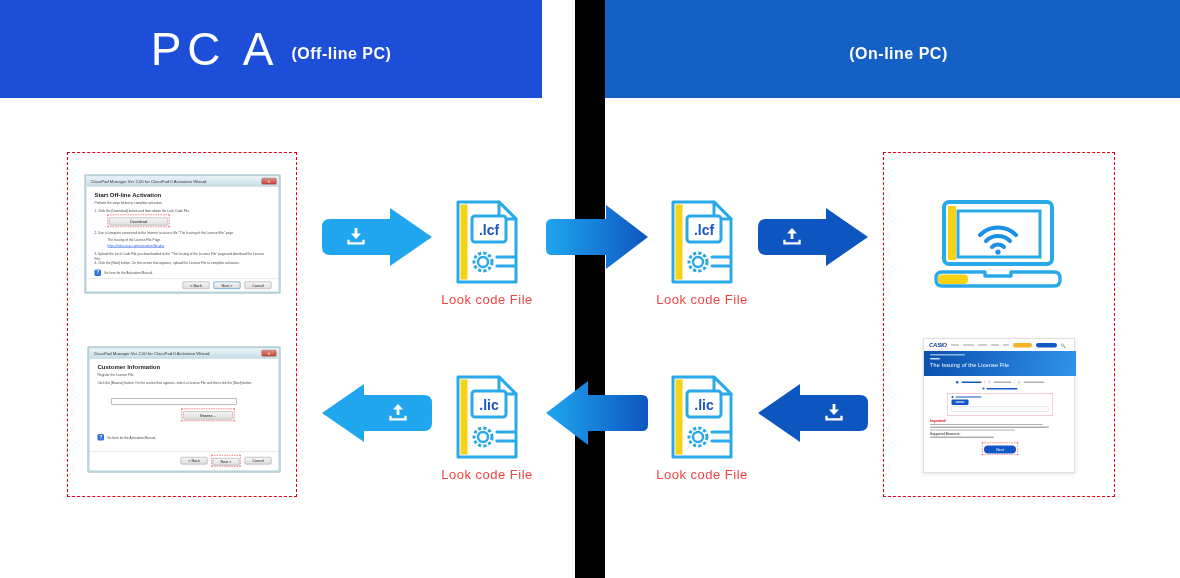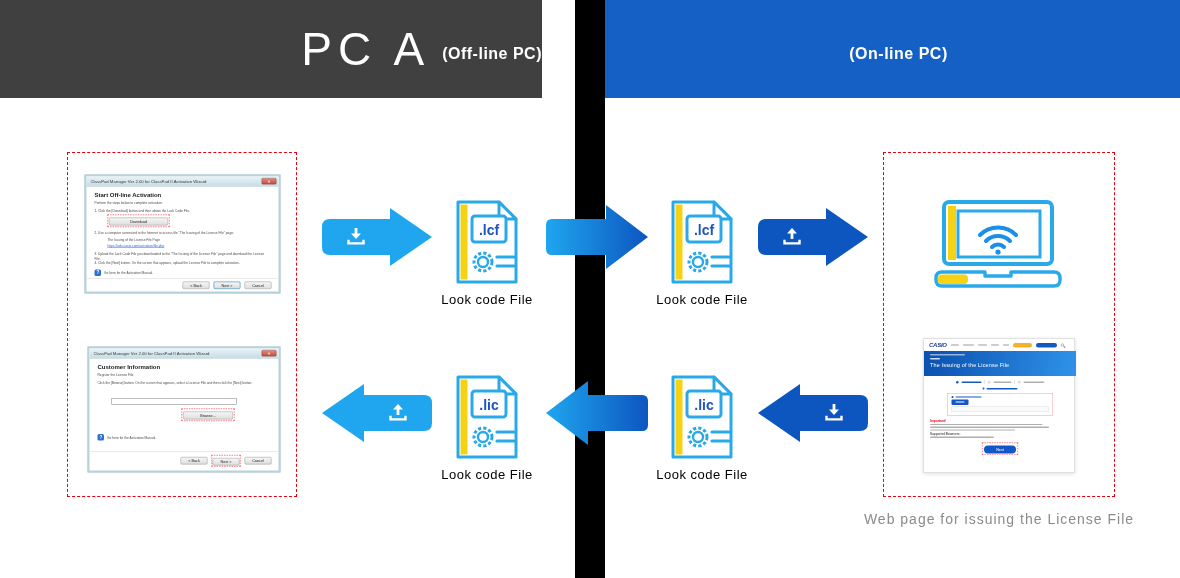--- a/index.html
+++ b/index.html
@@ -2,40 +2,40 @@
 <html><head>
 <meta charset="utf-8">
 <style>
   * { margin:0; padding:0; box-sizing:border-box; }
   html,body { background:#fff; }
   body { font-family:"Liberation Sans", sans-serif; }
   #canvas { position:relative; width:1180px; height:578px; background:#fff; overflow:hidden; }
 
   
   .hdr { position:absolute; top:0; height:98px; display:flex; align-items:center; justify-content:center; z-index:1; }
-  .hdr-left  { left:0;   width:542px; background:#404040;justify-content:flex-end; }
+  .hdr-left  { left:0;   width:542px; background:#1d4ed8; }
   .hdr-right { left:605px; width:575px; background:#1560c4; }
   .hdr-title { color:#fff; font-size:46px; font-weight:300; letter-spacing:6px; }
   .hdr-sub   { color:#fff; font-size:16px; font-weight:bold; margin-left:12px; position:relative; top:5px; letter-spacing:.5px; }
 
   .blackbar { position:absolute; left:575px; top:0; width:30px; height:578px; background:#000; z-index:5; }
 
   
   .dashbox { position:absolute; border:1px dashed #e60012; background:transparent; }
   .caption { position:absolute; width:290px; text-align:center; font-size:14px; color:#8b8b8b; letter-spacing:1px; }
 
   
   .arrow { position:absolute; z-index:2; }
   .arrow.cross { z-index:6; }
   .arrow .glyph { position:absolute; top:17px; }
   .glyph-l { left:22px; } .glyph-r { left:64px; }
 
   
   .fileicon { position:absolute; z-index:2; }
-  .file-label { position:absolute; width:120px; text-align:center; font-size:13px; color:#000000; letter-spacing:.5px; }
+  .file-label { position:absolute; width:120px; text-align:center; font-size:13px; color:#ef4444; letter-spacing:.5px; }
 
   
   .mini { transform:scale(.5); transform-origin:0 0; }
 
   
   .dlg { position:absolute; z-index:2; }
   .dlg-frame { width:100%; height:100%; background:#fff; border:3px solid #b7d3da; box-shadow:0 0 0 1px #8fb3bc; display:flex; flex-direction:column; }
   .dlg-titlebar { height:20px; background:linear-gradient(#e9f3f7,#c7dde6); border-bottom:1px solid #a6c4cd; display:flex; align-items:center; padding:0 4px 0 8px; flex:0 0 auto; }
   .dlg-title { font-size:8.5px; color:#3a3a3a; flex:1 1 auto; white-space:nowrap; overflow:hidden; }
   .dlg-close { width:30px; height:13px; background:linear-gradient(#e28a7d,#c14d3c); border:1px solid #8e2f24; border-radius:3px; color:#fff; font-size:8px; line-height:11px; text-align:center; }
@@ -159,21 +159,20 @@
         </div>
         <div class="dlg-footer">
           <button class="win-btn">&lt; Back</button>
           <span class="red-dash" style="padding:1px"><button class="win-btn">Next &gt;</button></span>
           <button class="win-btn">Cancel</button>
         </div>
       </div>
     </div>
   </div>
 
-  <div class="caption" style="left:854px;top:511px">Web page for issuing the License File</div>
 
   <div class="arrow" style="left:322px;top:208px">
     <svg width="110" height="58" viewBox="0 0 110 58">
         <path d="M8,11 H68 V0 L110,29 L68,58 V47 H8 Q0,47 0,39 V19 Q0,11 8,11 Z" fill="#1fa6ef"></path>
       </svg>
     <svg class="glyph glyph-l" width="24" height="24" viewBox="0 0 24 24">
       <path d="M10.6,3 h2.8 v5.5 h3.6 L12,14 L7,8.5 h3.6 z" fill="#fff"></path>
       <path d="M4.5,14.8 V18.4 H19.5 V14.8" stroke="#fff" stroke-width="2.4" fill="none"></path>
     </svg>
   </div>

